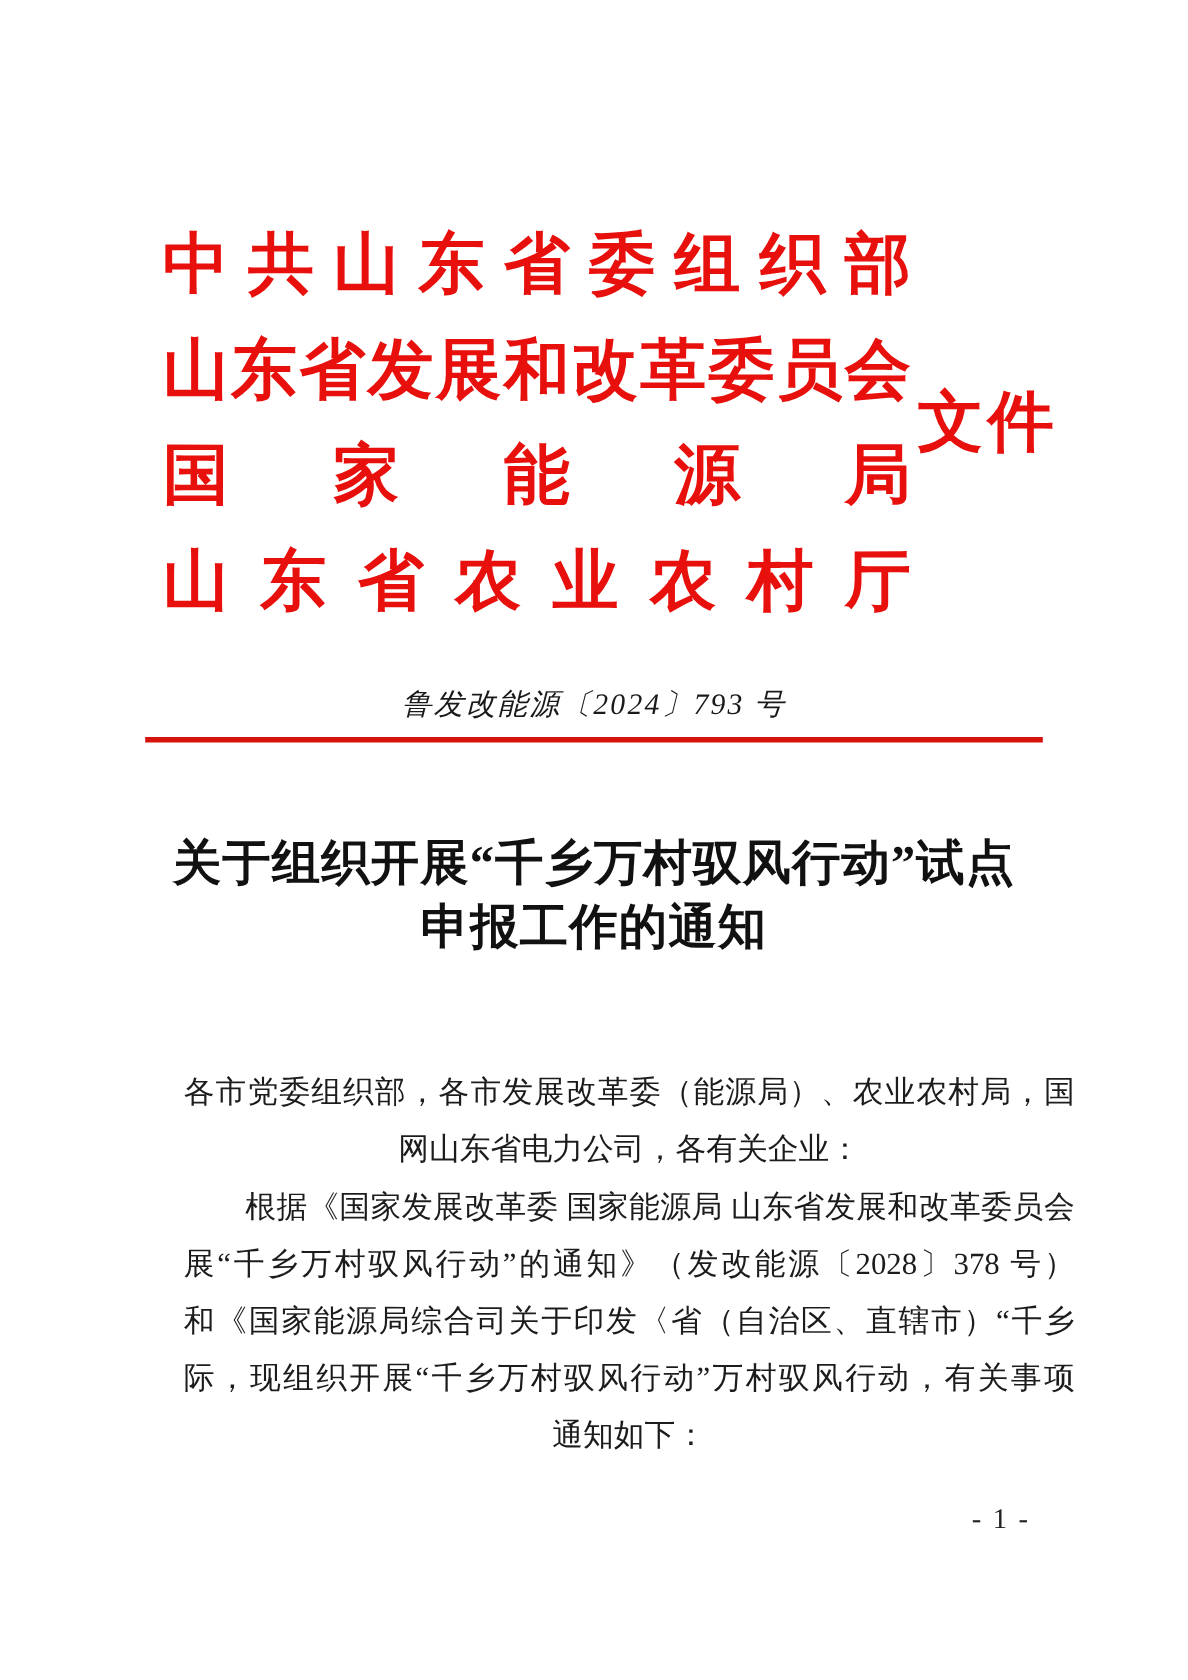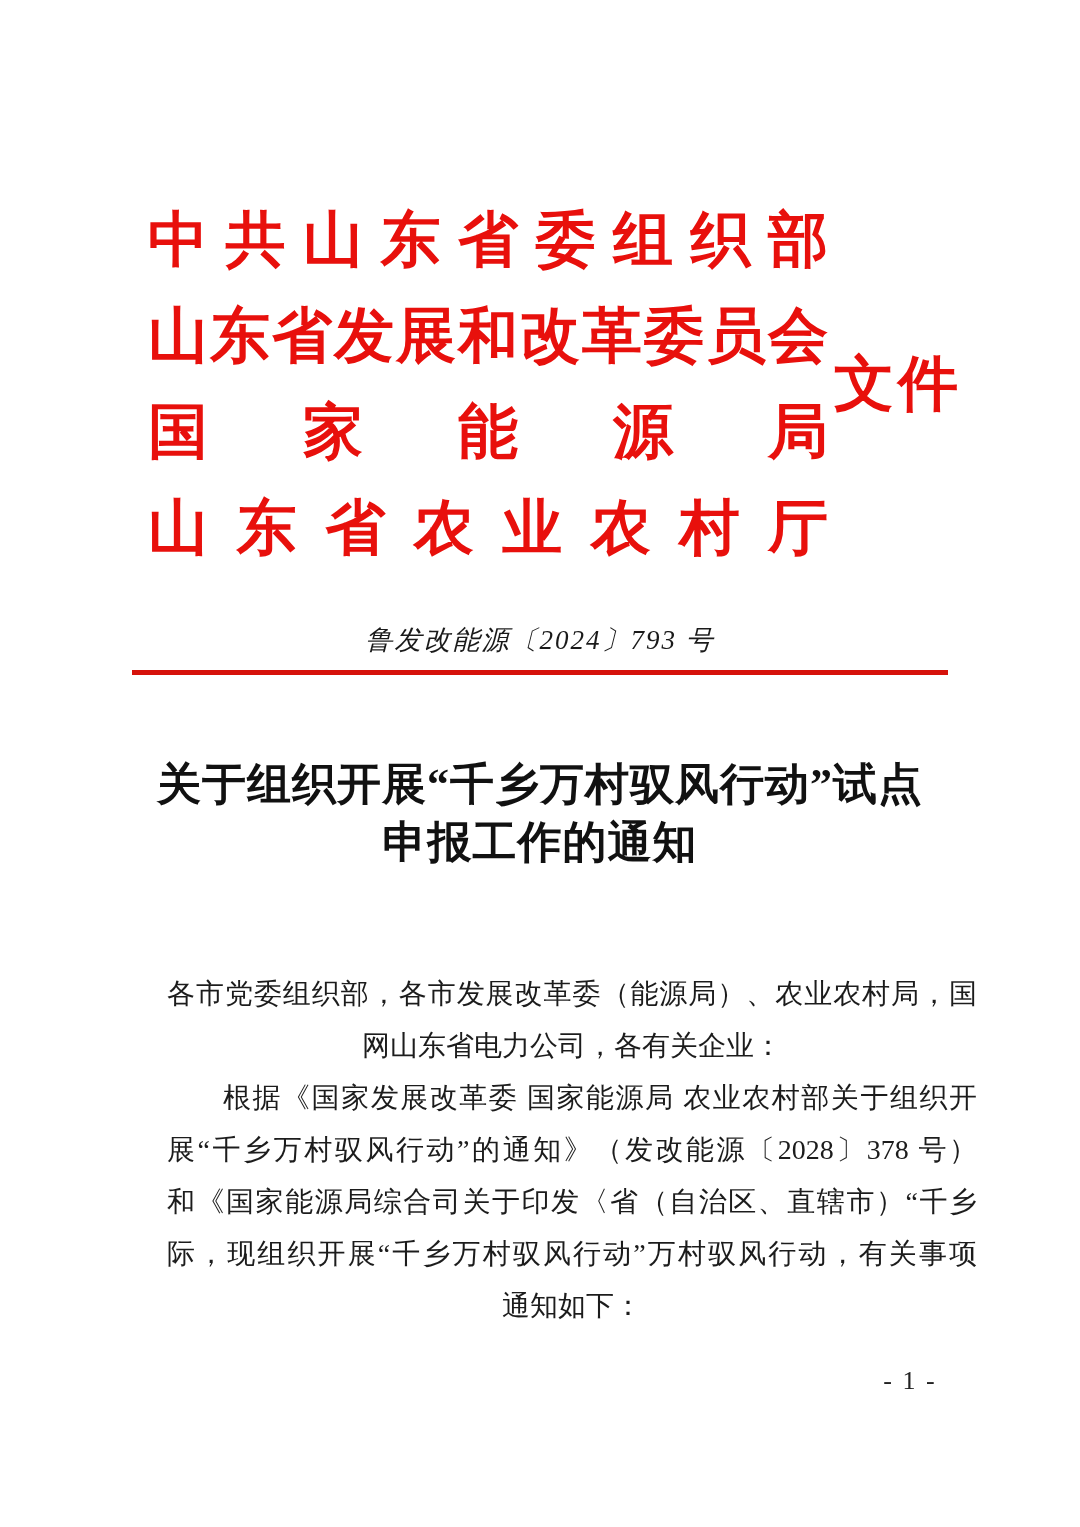--- a/index.html
+++ b/index.html
@@ -63,21 +63,21 @@
   <div class="red-rule"></div>
 
   <h1 class="title">
     <div>关于组织开展“千乡万村驭风行动”试点</div>
     <div>申报工作的通知</div>
   </h1>
 
   <div class="body">
     <div class="ln just">各市党委组织部，各市发展改革委（能源局）、农业农村局，国</div>
     <div class="ln">网山东省电力公司，各有关企业：</div>
-    <div class="ln just indent">根据《国家发展改革委 国家能源局 农业农村部关于组织开</div>
+    <div class="ln just indent">根据《国家发展改革委 国家能源局 山东省发展和改革委员会</div>
     <div class="ln just">展“千乡万村驭风行动”的通知》（发改能源〔2028〕378 号）</div>
     <div class="ln just">和《国家能源局综合司关于印发〈省（自治区、直辖市）“千乡</div>
     <div class="ln just">际，现组织开展“千乡万村驭风行动”万村驭风行动，有关事项</div>
     <div class="ln">通知如下：</div>
   </div>
 
   <div class="page-number">- 1 -</div>
 
 </div>
 

